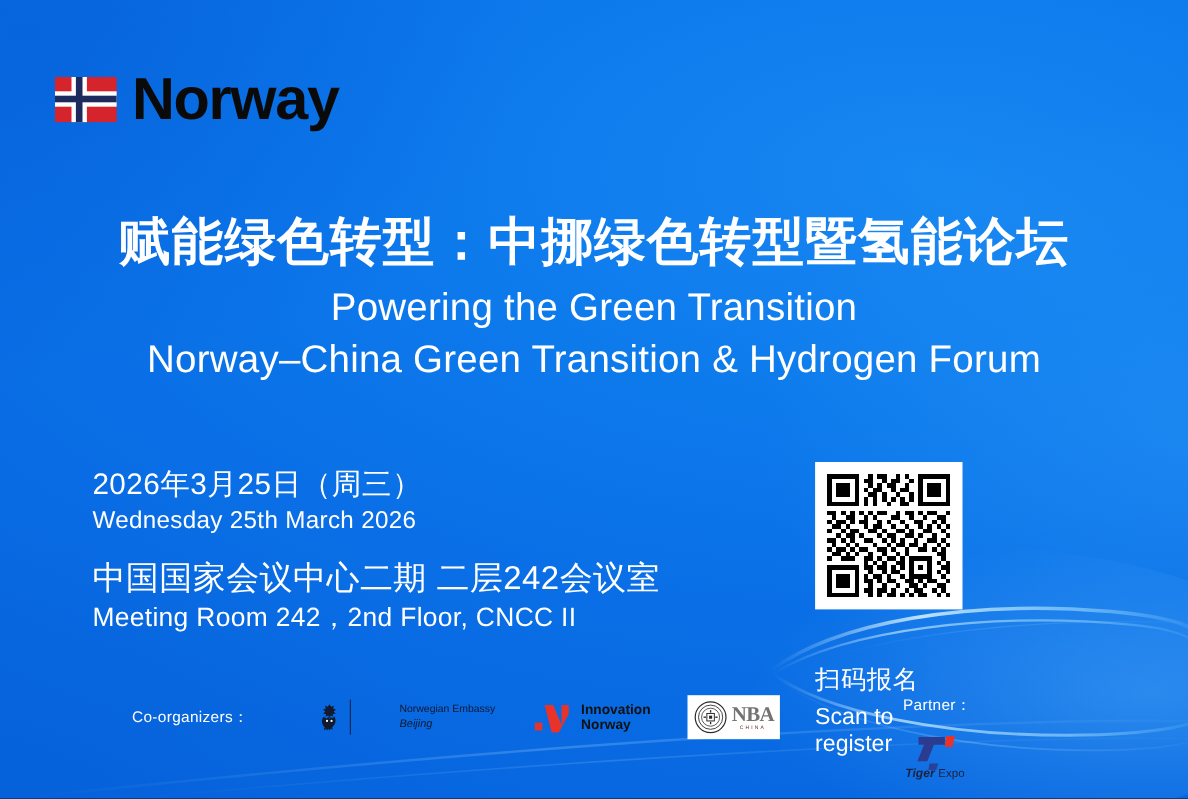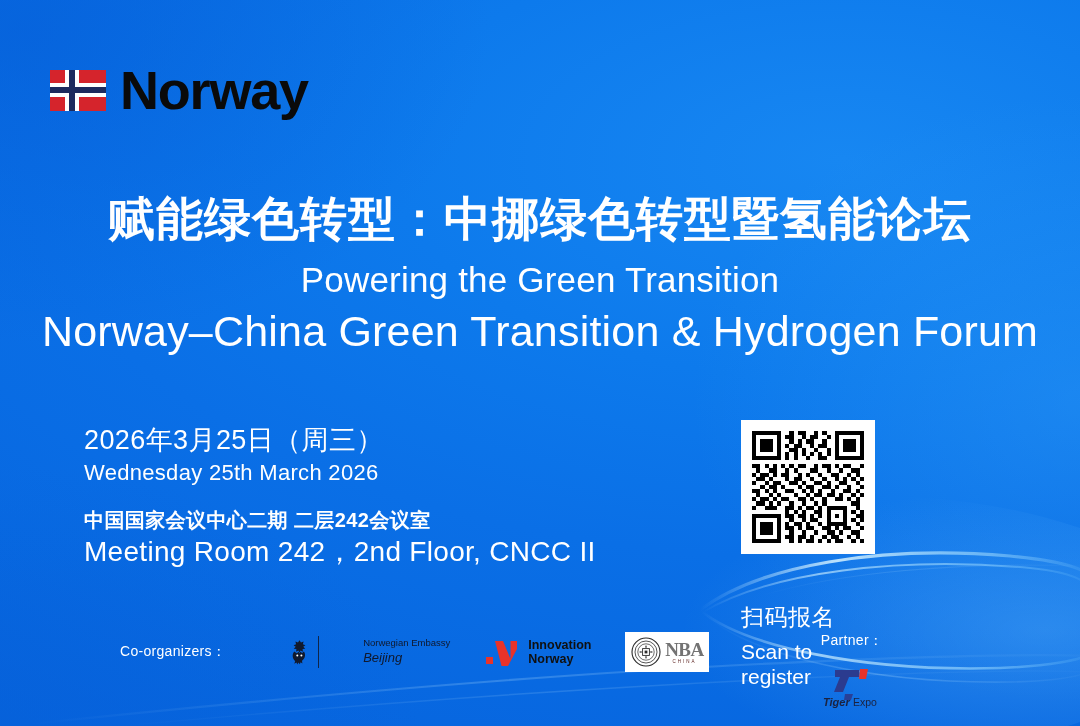--- a/index.html
+++ b/index.html
@@ -103,21 +103,21 @@
     white-space: nowrap;
   }
   .title-en1 {
     font-size: 35px;
     font-weight: 400;
     line-height: 1.3;
     margin-top: 11px;
     letter-spacing: 0.2px;
   }
   .title-en2 {
-    font-size: 43px;
+    font-size: 35px;
     font-weight: 400;
     line-height: 1.3;
     margin-top: 2px;
     letter-spacing: 0.2px;
   }
 
   
   .info {
     position: absolute;
     left: 84px;
@@ -131,28 +131,29 @@
     letter-spacing: 0.4px;
   }
   .info-date-en {
     font-size: 22px;
     font-weight: 400;
     line-height: 1.3;
     letter-spacing: 0.3px;
     margin-top: 2px;
   }
   .info-venue-cn {
-    font-size: 20px;
-    font-weight: 700;
+    font-size: 30px;
+    font-weight: 400;
     line-height: 1.22;
     letter-spacing: 0.4px;
     margin-top: 20px;
+    text-align: center;
   }
   .info-venue-en {
-    font-size: 28px;
+    font-size: 24px;
     font-weight: 400;
     line-height: 1.3;
     letter-spacing: 0.3px;
     margin-top: 2px;
   }
 
   
   .qr-block {
     position: absolute;
     left: 741px;
@@ -228,21 +229,21 @@
     width: 19px; height: 26px; flex: none;
   }
   .embassy-rule {
     width: 1px; height: 32px; background: #111a2e; opacity: .85;
   }
   .embassy-txt { line-height: 1.15; margin-left: 35px; }
   .embassy-name {
     font-size: 9.5px; color: #10182c; font-weight: 400; white-space: nowrap;
   }
   .embassy-city {
-    font-size: 13px; color: #10182c; font-style: italic; font-weight: 400; margin-top: 2px;
+    font-size: 10px; color: #10182c; font-style: italic; font-weight: 400; margin-top: 2px;
   }
 
   
   .logo-in {
     display: flex; align-items: center; gap: 8px; margin-left: 22px;
   }
   .in-mark { width: 34px; height: 30px; flex: none; }
   .in-txt { line-height: 1.12; color: #101010; }
   .in-l1, .in-l2 { font-size: 12.5px; font-weight: 600; white-space: nowrap; }
 

